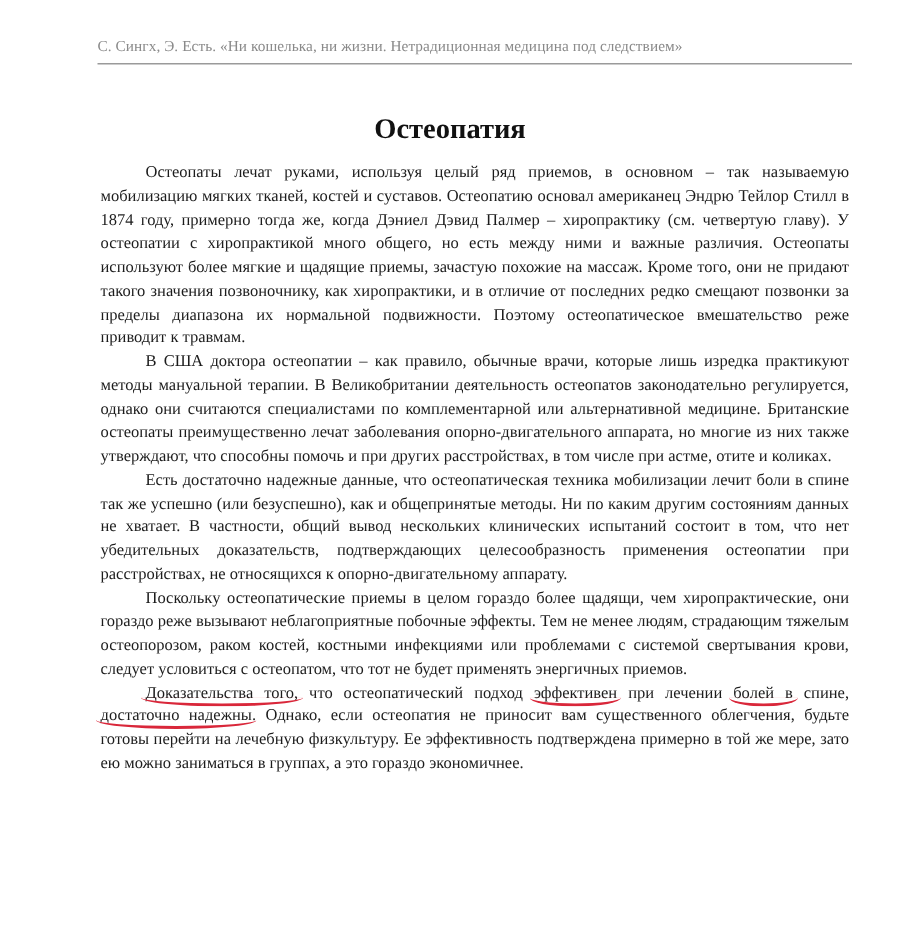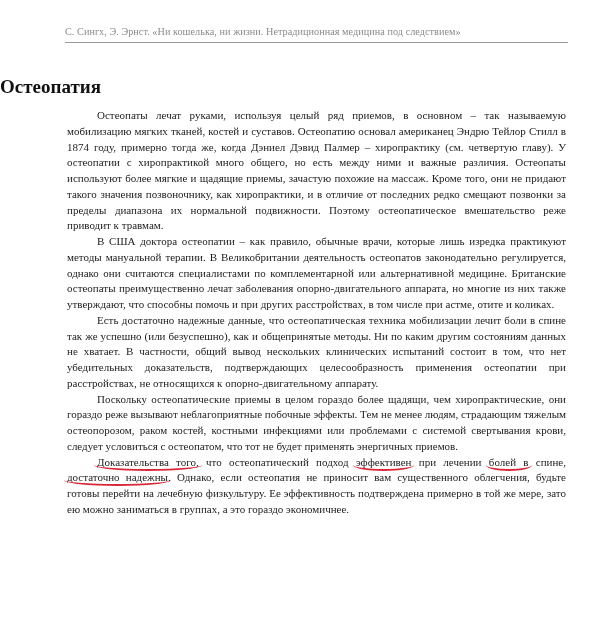--- a/index.html
+++ b/index.html
@@ -6,40 +6,40 @@
   body { width: 600px; height: 632px; position: relative; overflow: hidden; font-family: "Liberation Serif", "DejaVu Serif", serif; color: #1a1a1a; }
   .running-head {
     position: absolute; left: 65px; top: 26px; width: 503px;
     font-size: 10.2px; color: #8a8a8a; letter-spacing: 0.05px; white-space: nowrap;
   }
   .head-rule {
     position: absolute; left: 65px; top: 42px; width: 503px; height: 0;
     border-top: 1.2px solid #9a9a9a;
   }
   .title {
-    position: absolute; left: 0; top: 76px; width: 600px; text-align: left;
+    position: absolute; left: 0; top: 76px; width: 600px; text-align: center;
     font-weight: bold; font-size: 19px; color: #111;
   }
   .body {
     position: absolute; left: 67px; top: 108px; width: 499px;
     font-size: 11px; line-height: 15.75px; color: #1c1c1c;
   }
   .body p { margin: 0; text-indent: 30px; text-align: justify; hyphens: manual; }
   .mark {
     position: relative;
   }
   .mark::after {
     content: ""; position: absolute; left: -3px; right: -3px; bottom: -3px; height: 4px;
     border-bottom: 2px solid #d9273a; border-radius: 0 0 50% 50% / 0 0 100% 100%;
   }
 </style>
 </head>
 <body>
 
-<div class="running-head">С.  Сингх, Э.  Эрнст.  «Ни кошелька, ни жизни. Нетрадиционная медицина под следствием»</div>
+<div class="running-head">С.  Сингх, Э.  Есть.  «Ни кошелька, ни жизни. Нетрадиционная медицина под следствием»</div>
 <div class="head-rule"></div>
 
 <h1 class="title" style="margin:0;">Остеопатия</h1>
 
 <div class="body">
   <p>Остеопаты лечат руками, используя целый ряд приемов, в основном – так называемую мобилизацию мягких тканей, костей и суставов. Остеопатию основал американец Эндрю Тей­лор Стилл в 1874 году, примерно тогда же, когда Дэниел Дэвид Палмер – хиропрактику (см. четвертую главу). У остеопатии с хиропрактикой много общего, но есть между ними и важные различия. Остеопаты используют более мягкие и щадящие приемы, зачастую похожие на мас­саж. Кроме того, они не придают такого значения позвоночнику, как хиропрактики, и в отли­чие от последних редко смещают позвонки за пределы диапазона их нормальной подвижности. Поэтому остеопатическое вмешательство реже приводит к травмам.</p>
   <p>В США доктора остеопатии – как правило, обычные врачи, которые лишь изредка практикуют методы мануальной терапии. В Великобритании деятельность остеопатов законо­дательно регулируется, однако они считаются специалистами по комплементарной или аль­тернативной медицине. Британские остеопаты преимущественно лечат заболевания опорно-двигательного аппарата, но многие из них также утверждают, что способны помочь и при дру­гих расстройствах, в том числе при астме, отите и коликах.</p>
   <p>Есть достаточно надежные данные, что остеопатическая техника мобилизации лечит боли в спине так же успешно (или безуспешно), как и общепринятые методы. Ни по каким дру­гим состояниям данных не хватает. В частности, общий вывод нескольких клинических испы­таний состоит в том, что нет убедительных доказательств, подтверждающих целесообразность применения остеопатии при расстройствах, не относящихся к опорно-двигательному аппарату.</p>
   <p>Поскольку остеопатические приемы в целом гораздо более щадящи, чем хиропрактиче­ские, они гораздо реже вызывают неблагоприятные побочные эффекты. Тем не менее людям, страдающим тяжелым остеопорозом, раком костей, костными инфекциями или проблемами с системой свертывания крови, следует условиться с остеопатом, что тот не будет применять энергичных приемов.</p>
   <p>

